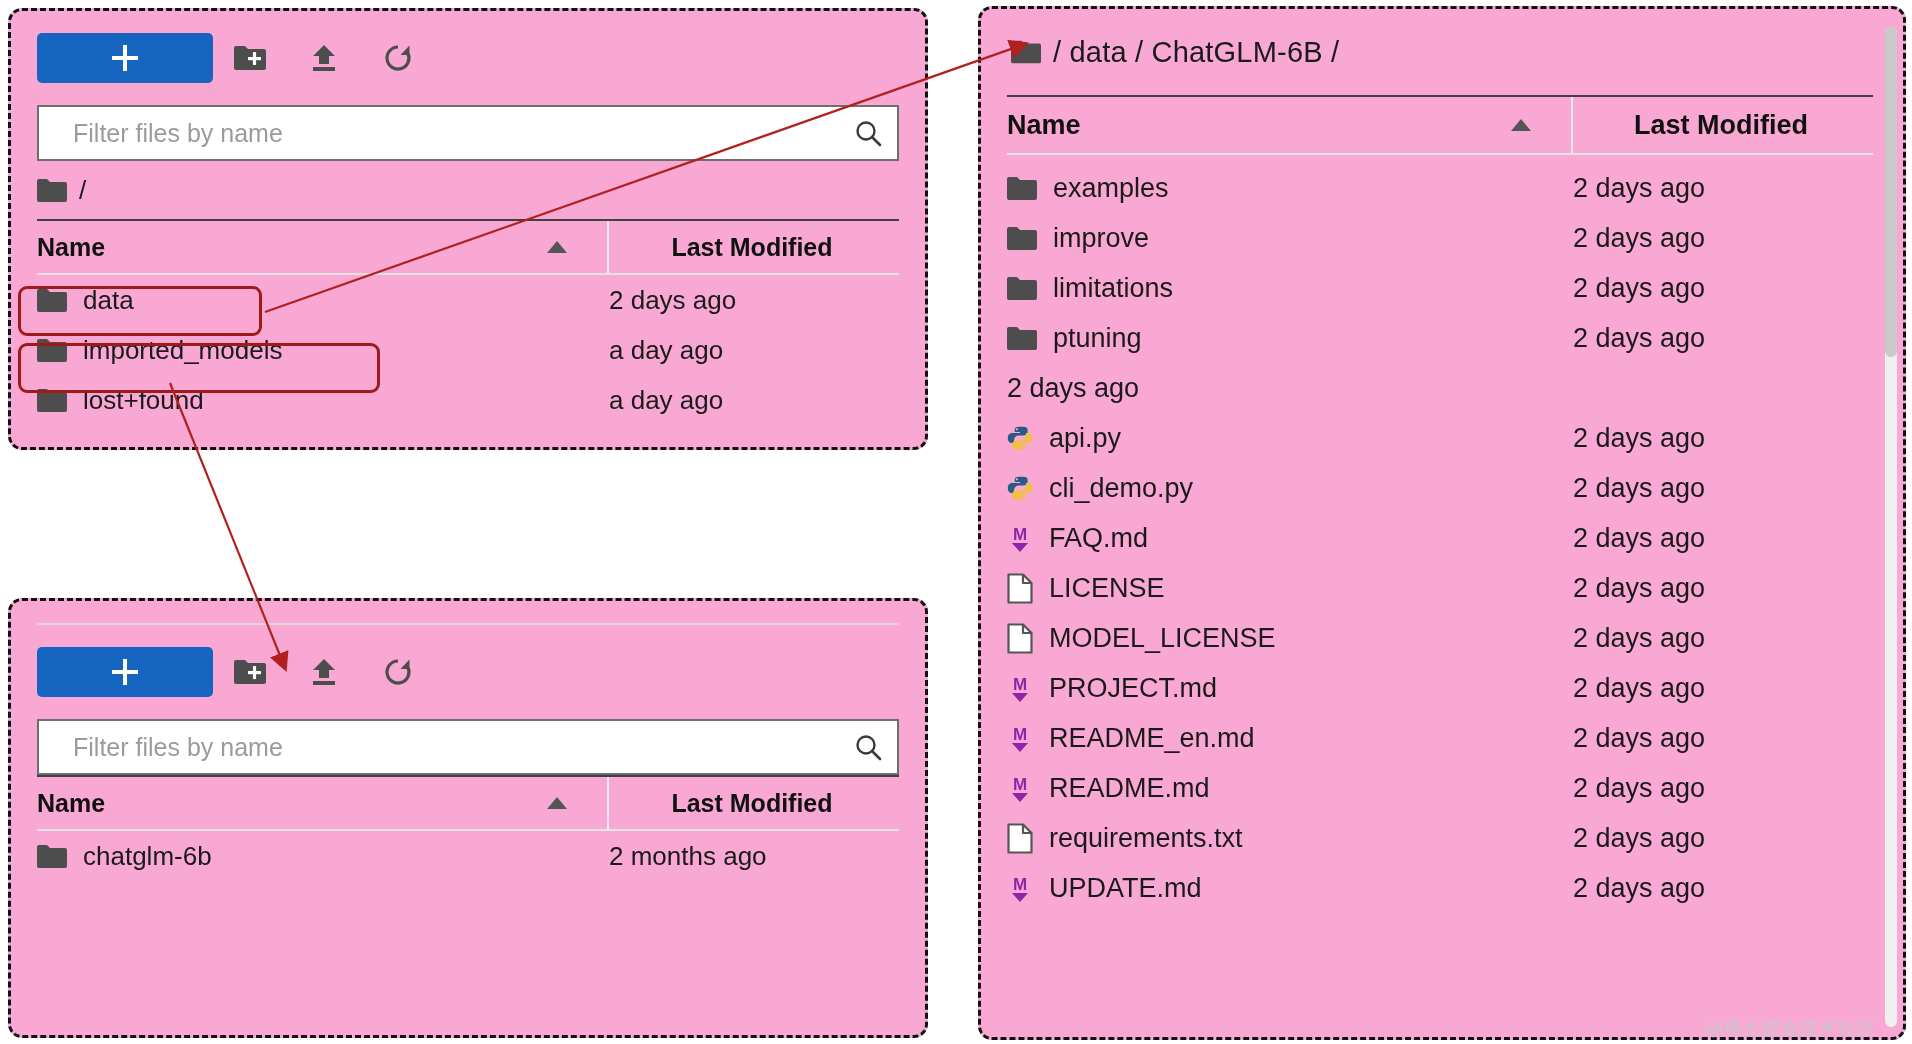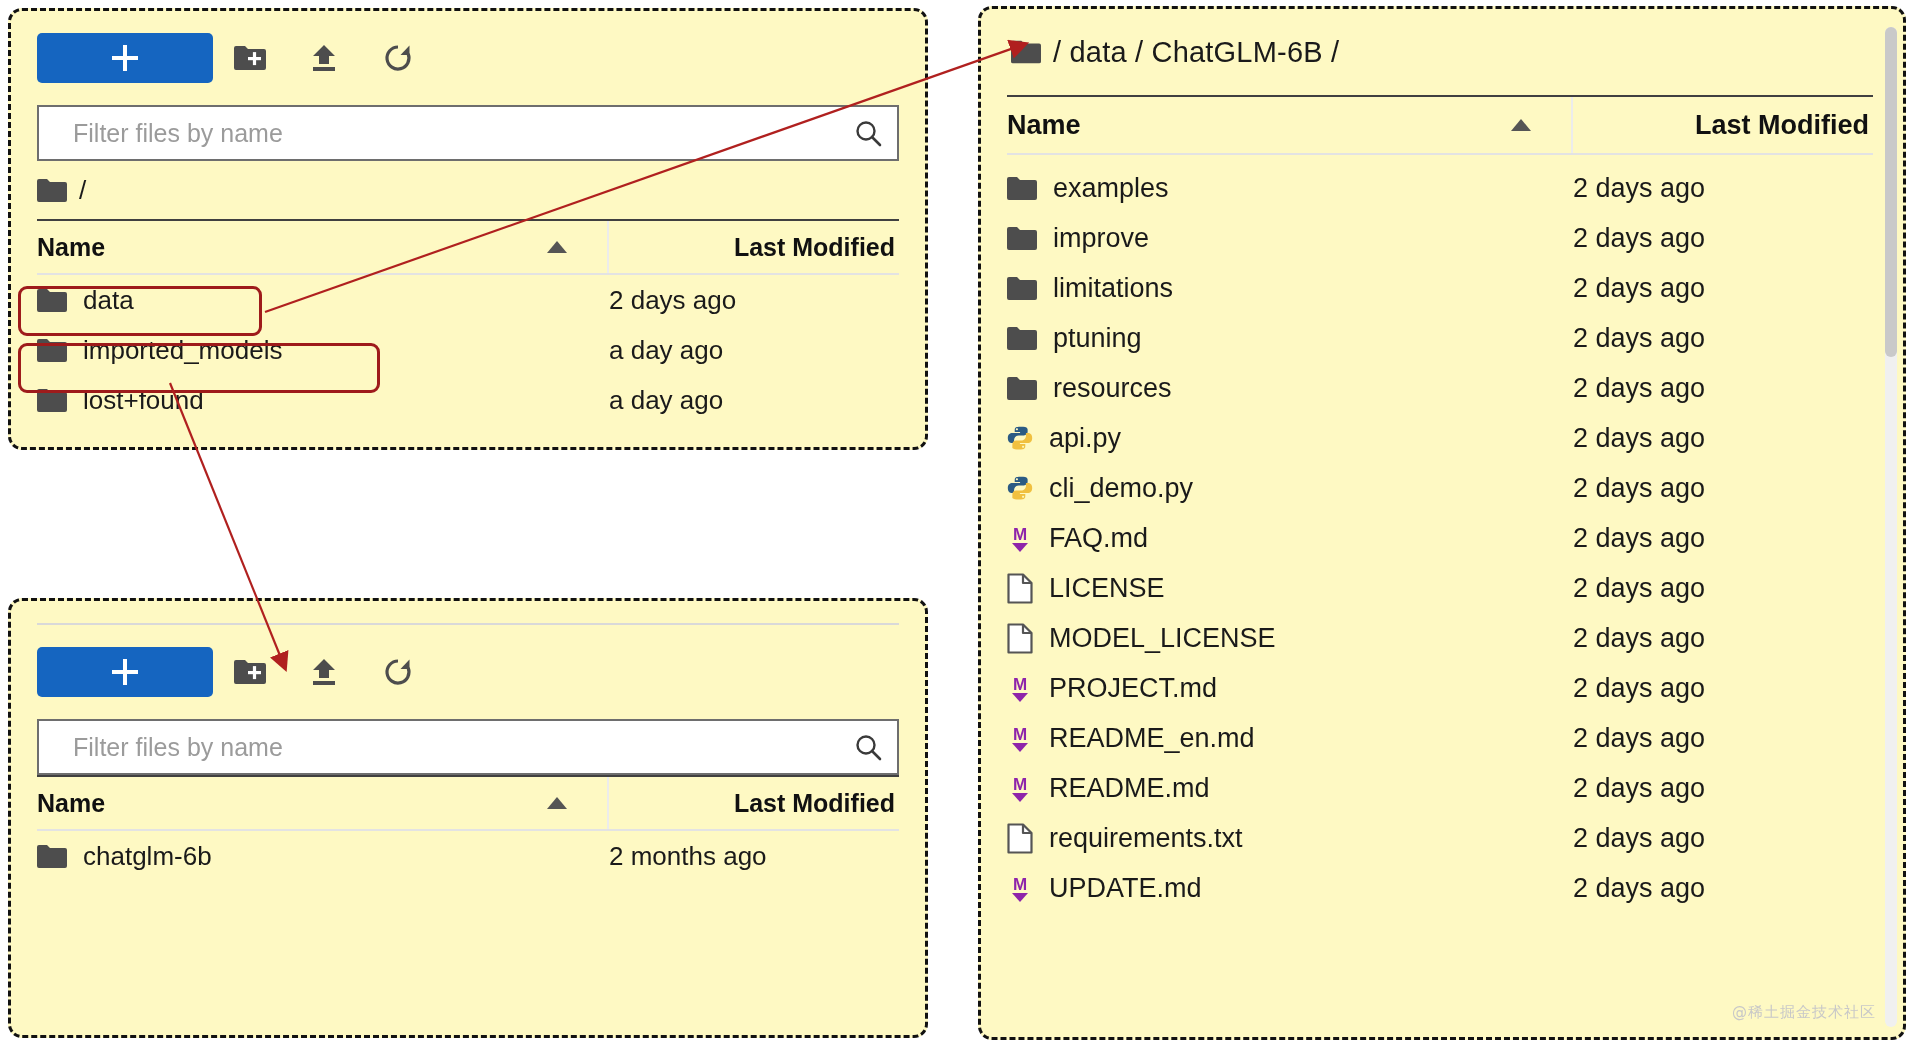--- a/index.html
+++ b/index.html
@@ -10,21 +10,21 @@
     font-family: "Liberation Sans", "DejaVu Sans", sans-serif;
     overflow: hidden;
   }
   #root { position: relative; width: 1912px; height: 1044px; background: #fff; }
 
   
   .panel {
     position: absolute;
     border: 3px dashed #111;
     border-radius: 14px;
-    background: #fef9c3;
+    background: #f9a8d4;
     overflow: hidden;
   }
   #panel-root  { left: 8px;   top: 8px;   width: 920px;  height: 442px; }
   #panel-imp   { left: 8px;   top: 598px; width: 920px;  height: 440px; }
   #panel-right { left: 978px; top: 6px;   width: 928px;  height: 1034px; }
 
   
   .toolbar {
     display: flex; align-items: center;
     gap: 0px;
@@ -91,21 +91,21 @@
   .th-name { flex: 1; display: flex; align-items: center; padding-right: 10px;
              border-right: 2px solid #ececec; height: 100%; }
   .th-name .lbl { flex: 1; }
   .sort-caret {
     width: 0; height: 0;
     border-left: 10px solid transparent;
     border-right: 10px solid transparent;
     border-bottom: 12px solid #555;
     margin-right: 30px;
   }
-  .th-mod { width: 290px; text-align: right; padding-right: 4px; }
+  .th-mod { width: 290px; text-align: center; padding-right: 4px; }
 
   .row {
     display: flex; align-items: center;
     height: 50px;
     margin: 0 26px;
     font-size: 26px; color: #1a1a1a;
   }
   .row .cell-name { flex: 1; display: flex; align-items: center; gap: 16px; overflow: hidden; white-space: nowrap; }
   .row .cell-mod  { width: 290px; padding-right: 4px; }
 
@@ -147,23 +147,23 @@
 
   
   #annot-svg {
     position: absolute; left: 0; top: 0;
     width: 1912px; height: 1044px;
     pointer-events: none;
   }
 
   
   .watermark {
-    position: absolute; right: 36px; bottom: 22px;
+    position: absolute; right: 36px; bottom: 4px;
     font-family: "DejaVu Sans", sans-serif;
-    font-size: 15px; color: #c8c8c8;
+    font-size: 18px; color: #c8c8c8;
     letter-spacing: 1px;
     margin-top: 44px;
   }
 </style>
 </head>
 <body>
 
 <div id="root">
 
   <div class="panel" id="panel-root">
@@ -390,28 +390,20 @@
             <span class="ico ico-folder">
               <svg width="30" height="24" viewBox="0 0 30 24">
                 <path d="M0 3a2 2 0 012-2h8l3 3h15a2 2 0 012 2v16a2 2 0 01-2 2H2a2 2 0 01-2-2z" fill="#4d4d4d"></path>
               </svg>
             </span>
             <span>ptuning</span>
           </div>
           <div class="cell-mod">2 days ago</div>
         </div>
         <div class="row">
-          <div class="cell-name">
-            <span class="ico ico-folder">
-              <svg width="30" height="24" viewBox="0 0 30 24">
-                <path d="M0 3a2 2 0 012-2h8l3 3h15a2 2 0 012 2v16a2 2 0 01-2 2H2a2 2 0 01-2-2z" fill="#4d4d4d"></path>
-              </svg>
-            </span>
-            <span>resources</span>
-          </div>
           <div class="cell-mod">2 days ago</div>
         </div>
         <div class="row">
           <div class="cell-name">
             <span class="ico ico-file">
               <svg width="28" height="28" viewBox="0 0 32 32">
                 <path d="M15.8 2c-3.4 0-6.3.6-6.3 3.6v3.1h6.6v1H6.6C3.5 9.7 1 11.5 1 15.9s2.2 6.2 5.3 6.2h2.4v-3.7c0-3.1 2.7-5.6 5.8-5.6h6.3c2.6 0 4.6-2 4.6-4.5V5.6C25.4 3.2 23.4 2 20.1 2zm-3.6 2c.7 0 1.3.6 1.3 1.3S12.9 6.6 12.2 6.6 10.9 6 10.9 5.3 11.5 4 12.2 4z" fill="#2b5b84"></path>
                 <path d="M16.2 30c3.4 0 6.3-.6 6.3-3.6v-3.1h-6.6v-1h9.5c3.1 0 5.6-1.8 5.6-6.2s-2.2-6.2-5.3-6.2h-2.4v3.7c0 3.1-2.7 5.6-5.8 5.6h-6.3c-2.6 0-4.6 2-4.6 4.5v4.7C6.6 28.8 8.6 30 11.9 30zm3.6-2c-.7 0-1.3-.6-1.3-1.3s.6-1.3 1.3-1.3 1.3.6 1.3 1.3S20.5 28 19.8 28z" fill="#f0c040"></path>
               </svg>
             </span>

